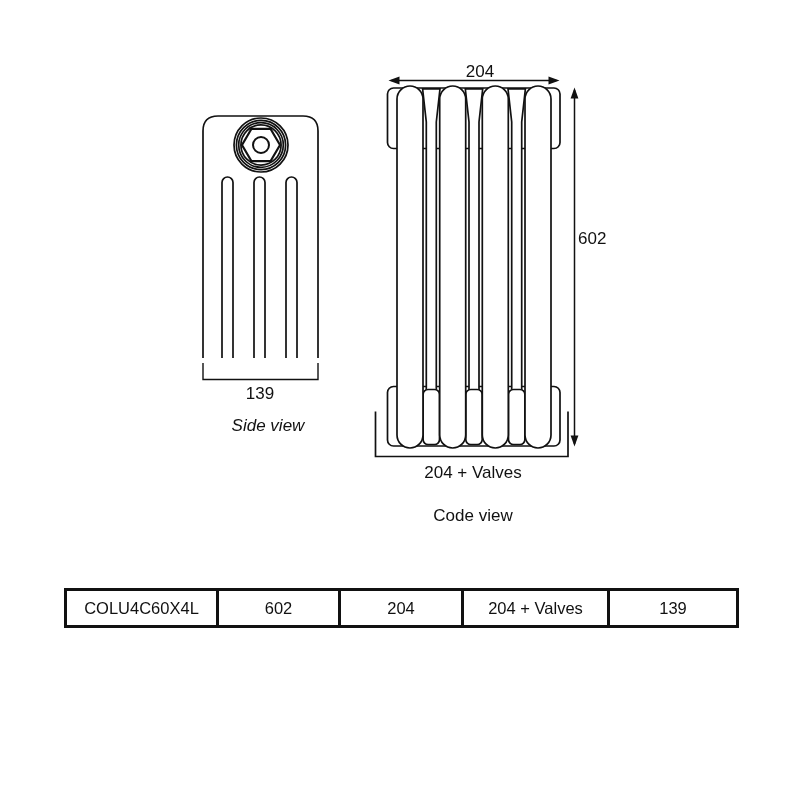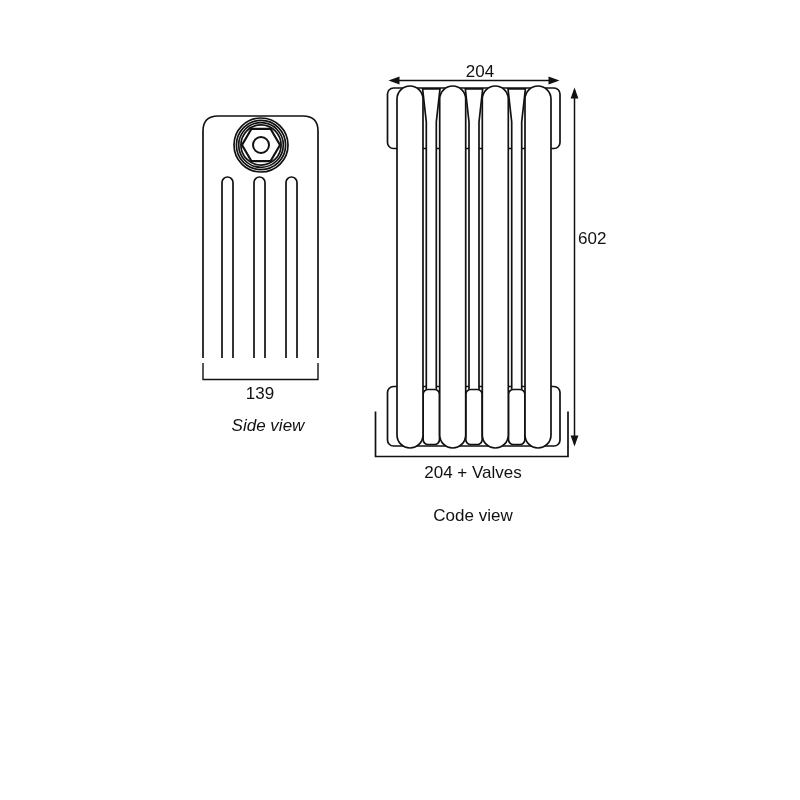--- a/index.html
+++ b/index.html
@@ -124,16 +124,23 @@
 
   <table class="spec-table">
     <colgroup>
       <col style="width:152px">
       <col style="width:122px">
       <col style="width:123px">
       <col style="width:146px">
       <col style="width:129px">
     </colgroup>
     <tbody>
+    <tr>
+      <td>COLU4C60X4L</td>
+      <td>602</td>
+      <td>204</td>
+      <td>204 + Valves</td>
+      <td>139</td>
+    </tr>
   </tbody>
     </table>
 
 </div>
 
 </body></html>

